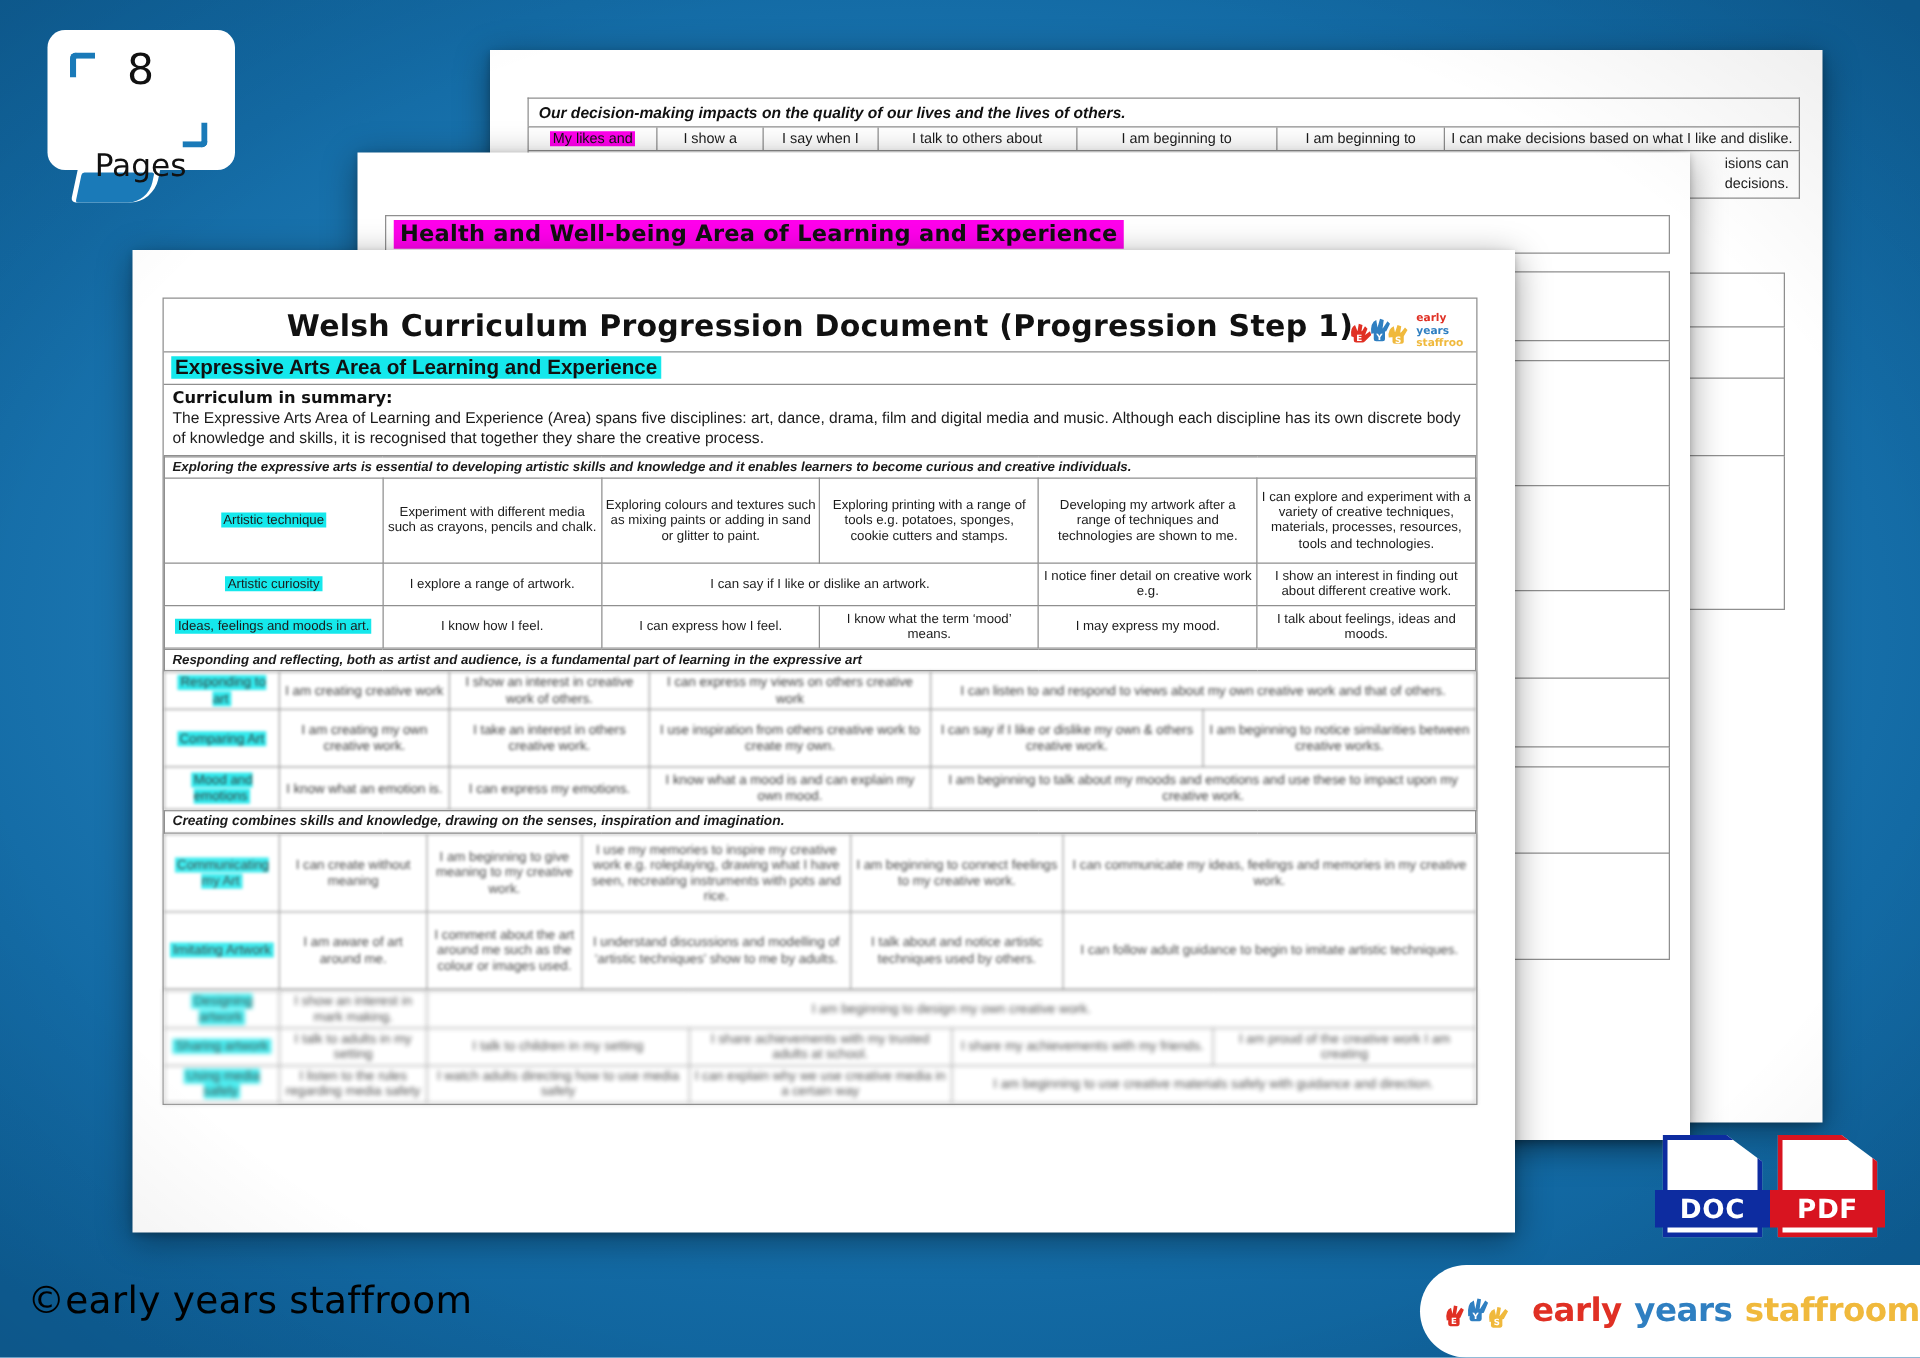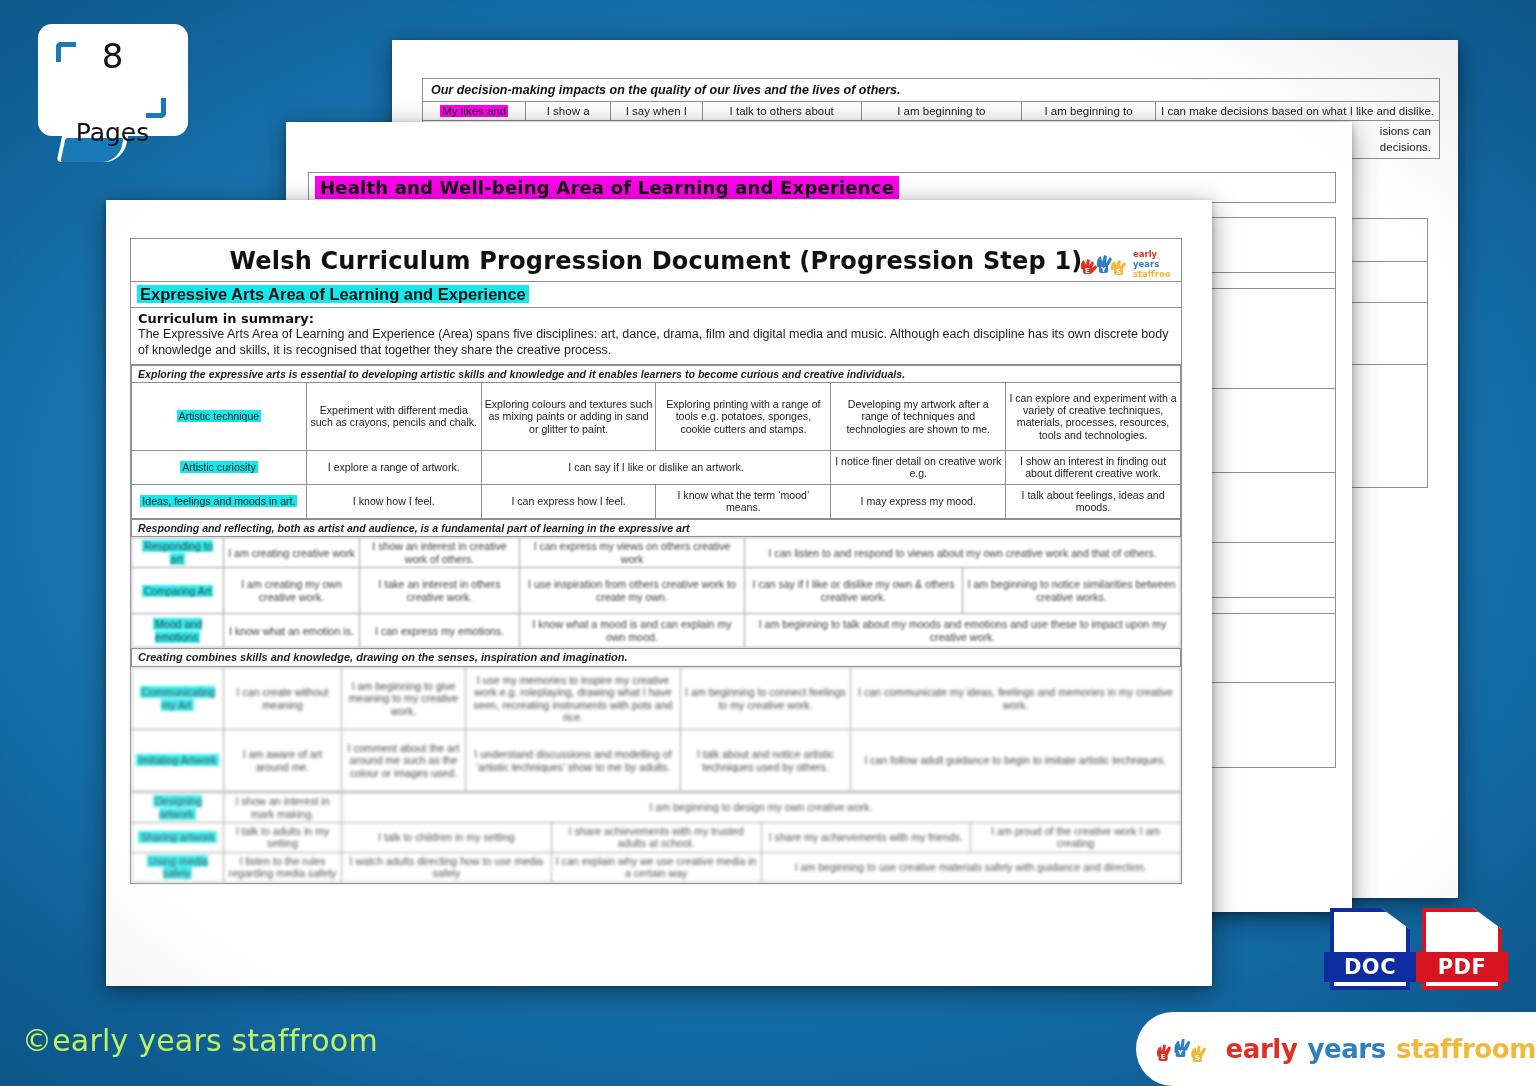--- a/index.html
+++ b/index.html
@@ -147,21 +147,21 @@
     background:var(--c); display:flex; align-items:center; justify-content:center;
     color:#fff; font-weight:800; font-size:21px; letter-spacing:.5px;
     font-family:"DejaVu Sans", sans-serif;
   }
   #doc-badge{ --c:#0d2ca0; }
   #pdf-badge{ --c:#d81420; }
 
   
   #copyright{
     position:absolute; left:22px; top:1023px;
-    color:#bef264; font-size:30px; letter-spacing:.2px;
+    color:#000000; font-size:30px; letter-spacing:.2px;
     font-family:"DejaVu Sans", sans-serif;
   }
   #brandbar{
     position:absolute; right:0; top:1012px; width:400px; height:74px;
     background:#fff; border-radius:37px 0 0 37px;
     display:flex; align-items:center; padding-left:18px; gap:10px;
   }
   #brandbar .bname{ font-family:"DejaVu Sans", sans-serif; font-weight:800; font-size:26px; letter-spacing:-.4px;}
   .c-red{color:#e03024;} .c-blue{color:#2f7fc1;} .c-yel{color:#f0b93c;}
 </style>

